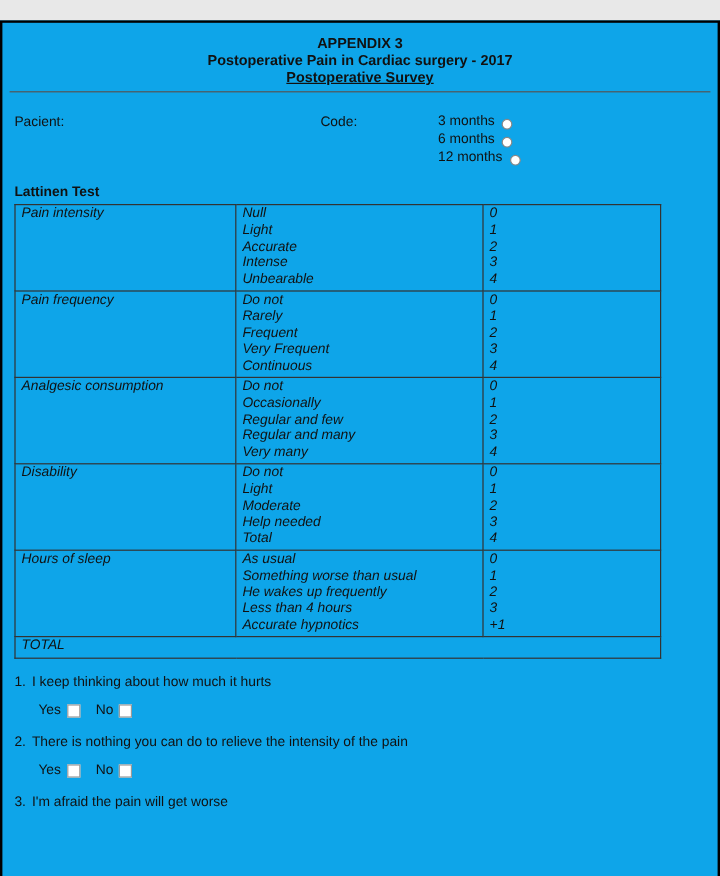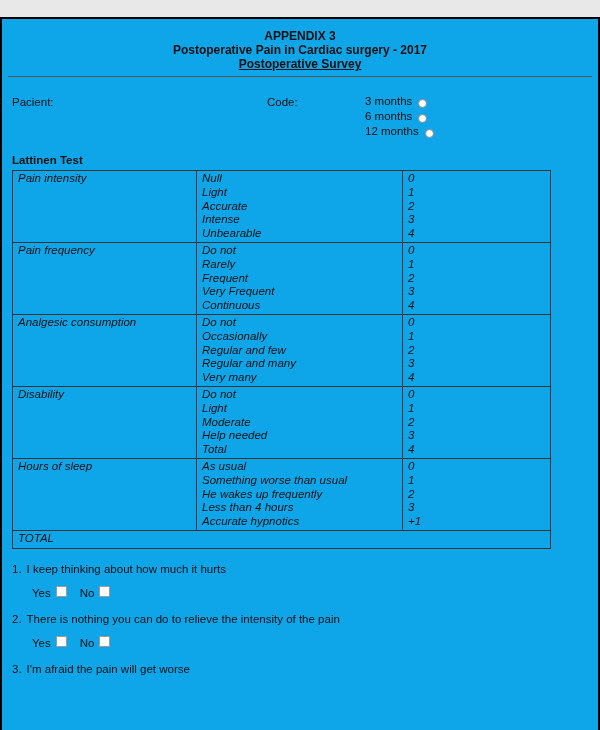--- a/index.html
+++ b/index.html
@@ -54,21 +54,21 @@
   }
   td.cat-cell { width: 184px; vertical-align: middle; }
   td.opt-cell { width: 206px; }
   td.score-cell { width: 148px; }
   td.total-cell { padding: 2px 5px; height: 18px; }
 
   
   .intro { margin-top: 11px; }
   .question { margin-top: 13px; }
   .q-body { margin-left: 5px; }
-  .yesno { margin-top: 10px; margin-left: 20px; display: flex; height: 13px; }
+  .yesno { margin-top: 10px; margin-left: 20px; display: flex; align-items: center; height: 13px; }
   .checkbox {
     width: 11px; height: 11px;
     border: 1px solid #9a9a9a;
     margin-left: 5px; display: inline-block; background: #fff;
     flex: 0 0 auto;
   }
   .no-label { margin-left: 13px; }
 </style>
 </head>
 <body>

